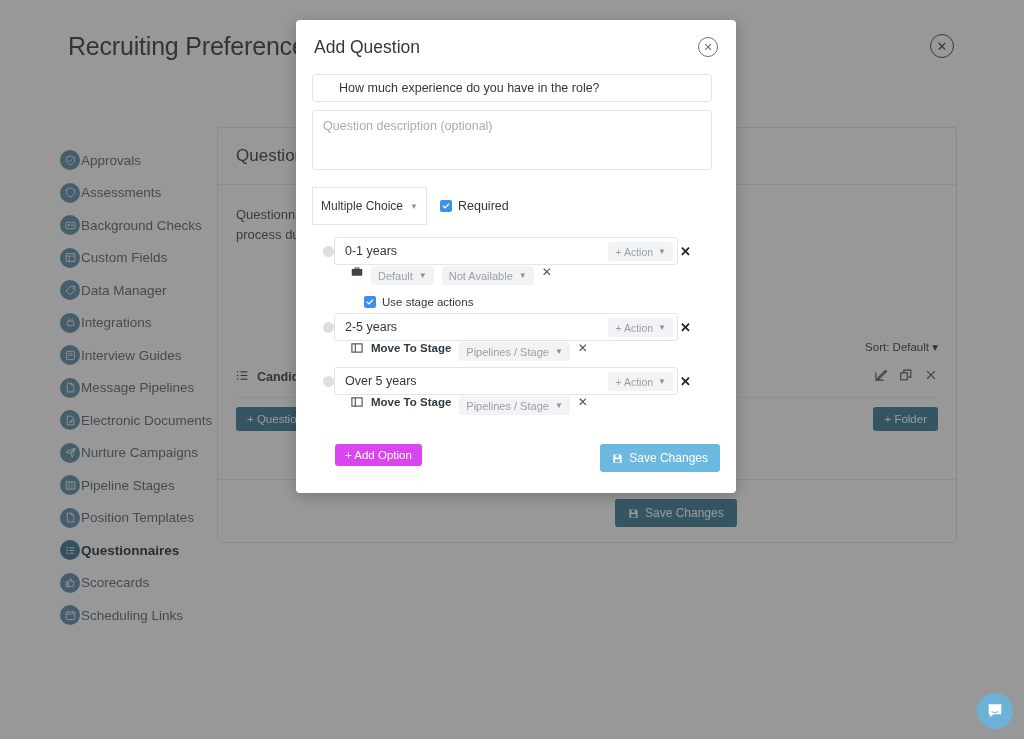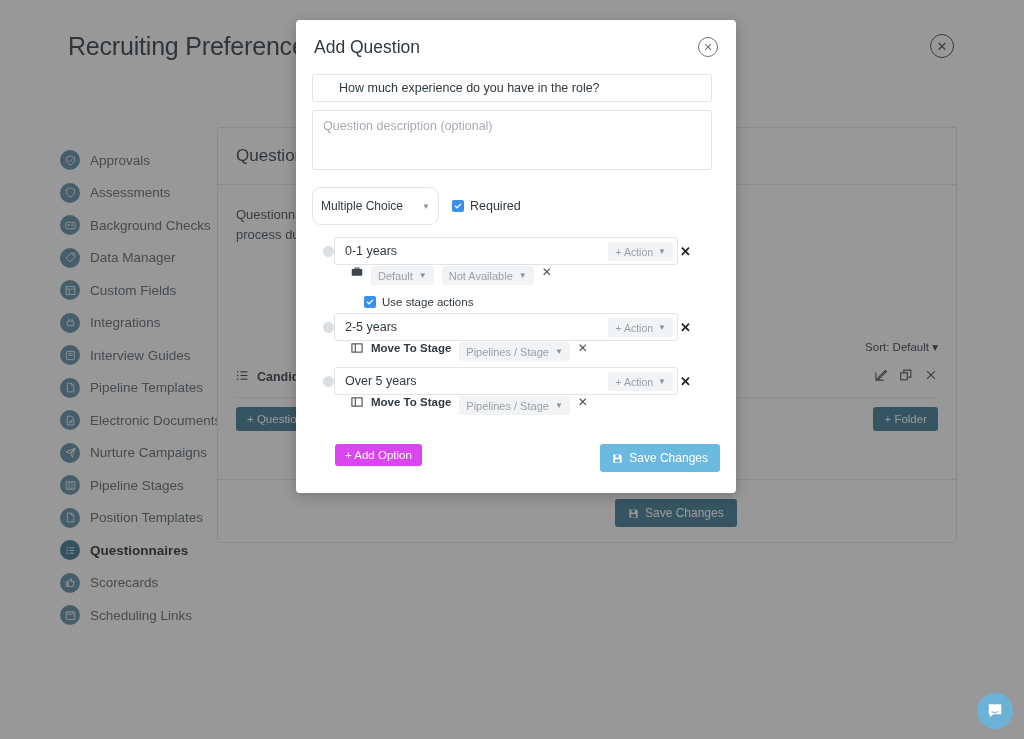--- a/index.html
+++ b/index.html
@@ -39,21 +39,21 @@
   
   #settings-sidebar {
     position: absolute;
     left: 60px; top: 144px;
     width: 160px;
   }
   .sidebar-item {
     display: flex; align-items: center;
     height: 32.5px;
     cursor: pointer;
-    gap: 10px;
+    gap: 1px;
   }
   .sidebar-ico {
     width: 20px; height: 20px;
     border-radius: 50%;
     background: #5b8ba6;
     display: flex; align-items: center; justify-content: center;
     flex: 0 0 auto;
   }
   .sidebar-ico svg { width: 11px; height: 11px; display: block; }
   .sidebar-label {
@@ -191,22 +191,22 @@
     outline: none; resize: none;
     background: #fff;
   }
   .txt-area::placeholder, .txt-input::placeholder { color: #a8adb3; }
 
   #type-row {
     display: flex; align-items: center;
     margin-top: 13px; gap: 13px;
   }
   .select-box {
-    display: inline-flex; align-items: center; gap: 19px;
-    border: 1px solid #e2e5e8; border-radius: 9px;
+    display: inline-flex; align-items: center; gap: 7px;
+    border: 1px solid #e2e5e8; border-radius: 0;
     background: #fff;
     height: 25px; padding: 18px 8px;
     font-size: 12px; color: #2f3941;
     cursor: pointer;
   }
   .caret { font-size: 8px; color: #8b9398; }
   .chk-wrap { display: inline-flex; align-items: center; gap: 6px; cursor: pointer; }
   .chk {
     width: 12px; height: 12px; border-radius: 2px;
     background: #3b91e8;
@@ -346,39 +346,39 @@
             <circle cx="4" cy="5.4" r="1.1" fill="#fff"></circle>
             <line x1="6.8" y1="4.6" x2="9.4" y2="4.6" stroke="#fff" stroke-width="0.8"></line>
             <line x1="6.8" y1="6.4" x2="9.4" y2="6.4" stroke="#fff" stroke-width="0.8"></line>
           </svg>
         </span>
         <span class="sidebar-label">Background Checks</span>
       </div>
       <div class="sidebar-item">
         <span class="sidebar-ico">
           <svg viewBox="0 0 12 12">
-            <path d="M6.2 1.3H10.7v4.5L5.6 10.9 1.1 6.4z" fill="none" stroke="#fff" stroke-width="0.9"></path>
-            <circle cx="8.6" cy="3.4" r="0.8" fill="#fff"></circle>
-          </svg>
-        </span>
-        <span class="sidebar-label">Data Manager</span>
-      </div>
-      <div class="sidebar-item">
-        <span class="sidebar-ico">
-          <svg viewBox="0 0 12 12">
             <rect x="1.2" y="1.8" width="9.6" height="8.4" fill="none" stroke="#fff" stroke-width="0.9"></rect>
             <line x1="1.2" y1="4.4" x2="10.8" y2="4.4" stroke="#fff" stroke-width="0.8"></line>
             <line x1="4.6" y1="4.4" x2="4.6" y2="10.2" stroke="#fff" stroke-width="0.8"></line>
           </svg>
         </span>
         <span class="sidebar-label">Custom Fields</span>
       </div>
       <div class="sidebar-item">
         <span class="sidebar-ico">
           <svg viewBox="0 0 12 12">
+            <path d="M6.2 1.3H10.7v4.5L5.6 10.9 1.1 6.4z" fill="none" stroke="#fff" stroke-width="0.9"></path>
+            <circle cx="8.6" cy="3.4" r="0.8" fill="#fff"></circle>
+          </svg>
+        </span>
+        <span class="sidebar-label">Data Manager</span>
+      </div>
+      <div class="sidebar-item">
+        <span class="sidebar-ico">
+          <svg viewBox="0 0 12 12">
             <rect x="2.5" y="4.5" width="7" height="5" rx="0.8" fill="none" stroke="#fff" stroke-width="0.9"></rect>
             <line x1="4.3" y1="4.5" x2="4.3" y2="1.8" stroke="#fff" stroke-width="0.9"></line>
             <line x1="7.7" y1="4.5" x2="7.7" y2="1.8" stroke="#fff" stroke-width="0.9"></line>
           </svg>
         </span>
         <span class="sidebar-label">Integrations</span>
       </div>
       <div class="sidebar-item">
         <span class="sidebar-ico">
           <svg viewBox="0 0 12 12">
@@ -389,21 +389,21 @@
         </span>
         <span class="sidebar-label">Interview Guides</span>
       </div>
       <div class="sidebar-item">
         <span class="sidebar-ico">
           <svg viewBox="0 0 12 12">
             <path d="M2.5 1.2h4.6l2.4 2.4v7.2H2.5z" fill="none" stroke="#fff" stroke-width="0.9"></path>
             <path d="M7.1 1.2v2.4h2.4" fill="none" stroke="#fff" stroke-width="0.8"></path>
           </svg>
         </span>
-        <span class="sidebar-label">Pipeline Templates</span>
+        <span class="sidebar-label">Message Pipelines</span>
       </div>
       <div class="sidebar-item">
         <span class="sidebar-ico">
           <svg viewBox="0 0 12 12">
             <path d="M2.5 1.2h4.6l2.4 2.4v7.2H2.5z" fill="none" stroke="#fff" stroke-width="0.9"></path>
             <path d="M4.4 8.2l3.4-3.4 1 1-3.4 3.4z" fill="#fff"></path>
           </svg>
         </span>
         <span class="sidebar-label">Electronic Documents</span>
       </div>

